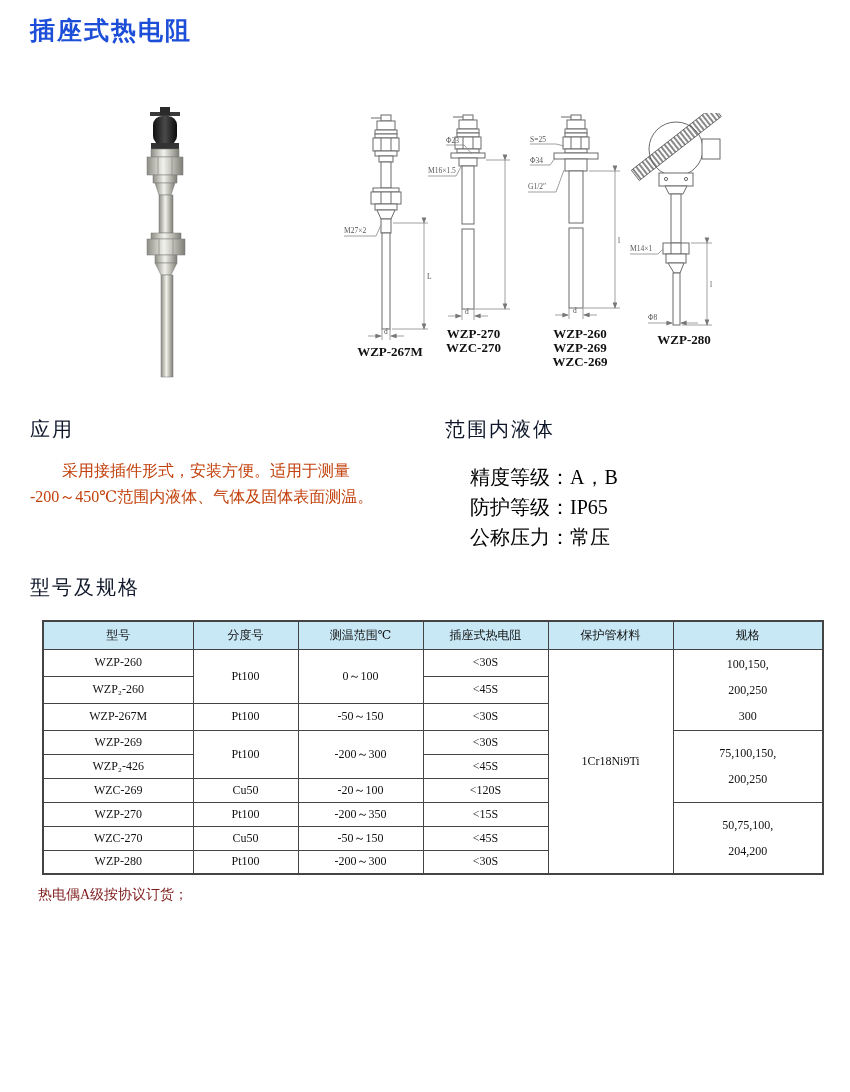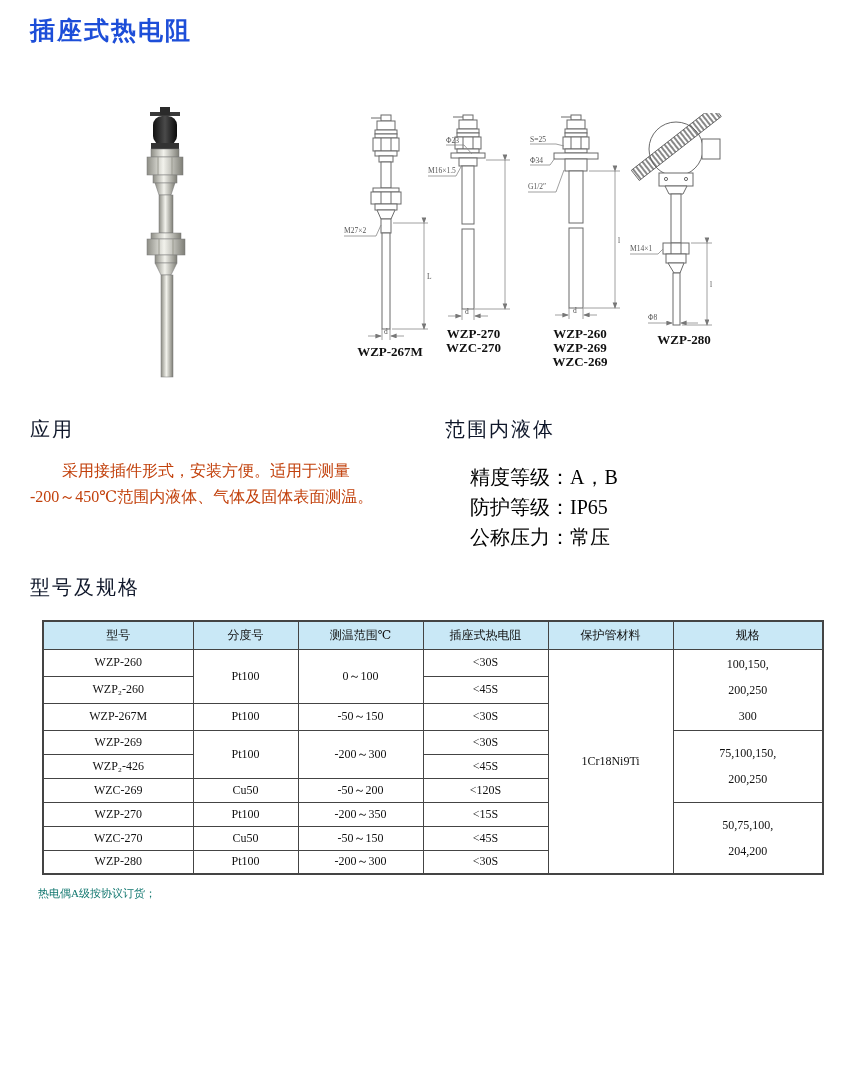--- a/index.html
+++ b/index.html
@@ -27,21 +27,21 @@
   .app-body { font-size:16px; line-height:26px; white-space:pre-line; text-indent:2em; color:#c2410c; }
   .param-line { font-size:20px; color:#000000; line-height:30px; }
   table.spec {
     border-collapse:collapse; width:780px; table-layout:fixed;
     font-size:12px; color:#111; border:2px solid #444;
   }
   table.spec th, table.spec td { border:1px solid #444; text-align:center; vertical-align:middle; padding:1px 2px; }
   table.spec th { background:#c9e8f6; font-weight:normal; height:28px; }
   table.spec td { height:24px; }
   td.pre { white-space:pre-line; line-height:26px; }
-  .note { font-size:11px; color:#0f766e; }
+  .note { font-size:14px; color:#7f1d1d; }
 </style>
 </head>
 <body>
 
 <div class="abs page-title">插座式热电阻</div>
 
 <div class="abs" style="left:105px; top:103px;">
   <svg width="140" height="282" viewBox="0 0 140 282">
     <defs>
       <linearGradient id="metal" x1="0" y1="0" x2="1" y2="0">
@@ -320,21 +320,21 @@
       <td rowspan="3" class="pre">75,100,150,
 200,250</td>
     </tr>
     <tr>
       <td>WZP₂-426</td>
       <td>&lt;45S</td>
     </tr>
     <tr>
       <td>WZC-269</td>
       <td>Cu50</td>
-      <td>-50～200</td>
+      <td>-20～100</td>
       <td>&lt;120S</td>
     </tr>
     <tr>
       <td>WZP-270</td>
       <td>Pt100</td>
       <td>-200～350</td>
       <td>&lt;15S</td>
       <td rowspan="3" class="pre">50,75,100,
 204,200</td>
     </tr>

